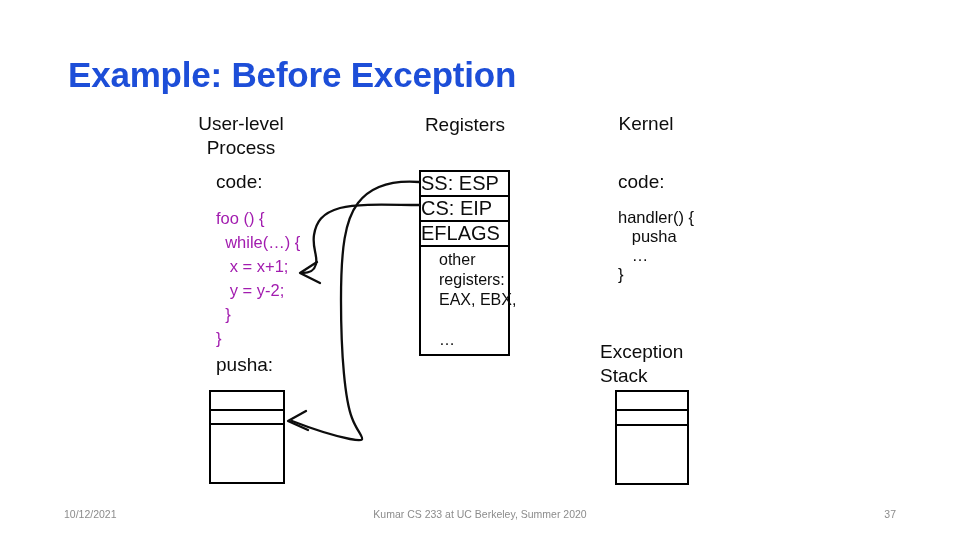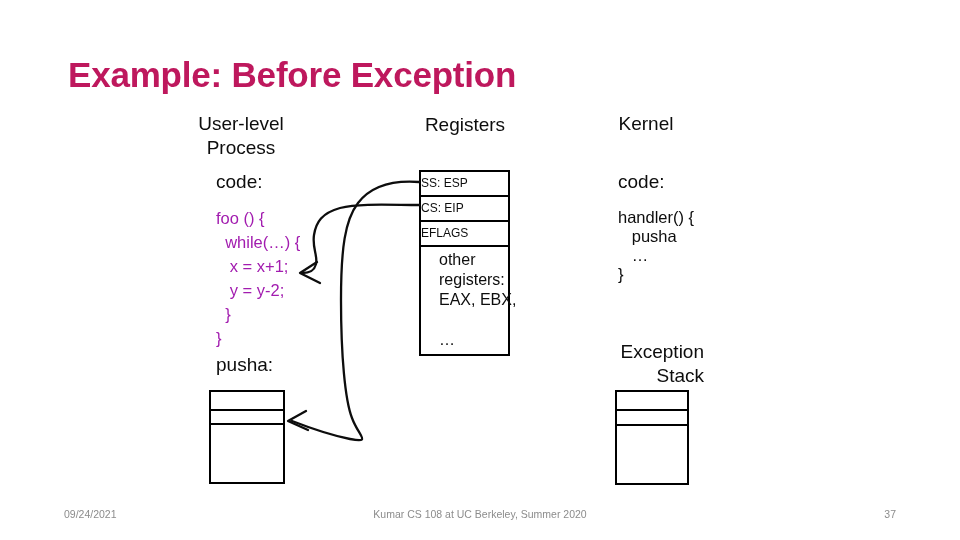--- a/index.html
+++ b/index.html
@@ -18,21 +18,21 @@
 
   
   #slide-title {
     position: absolute;
     left: 68px;
     top: 55px;
     width: 820px;
     font-size: 35px;
     font-weight: bold;
     letter-spacing: -0.2px;
-    color: #be185d;
+    color: #1d4ed8;
     line-height: 1.15;
     white-space: nowrap;
   }
 
   
   #diagram {
     position: absolute;
     left: 0;
     top: 0;
     width: 960px;
@@ -92,37 +92,38 @@
   #kernel-code {
     position: absolute;
     left: 618px; top: 208px;
     font-size: 16.5px;
     line-height: 19px;
     color: #0d0d0d;
     white-space: pre;
   }
   #lbl-exception-stack {
     left: 600px; top: 340px; width: 104px;
-    text-align: right;
+    text-align: left;
   }
 
   
   #registers-box {
     position: absolute;
     left: 419px;
     top: 170px;
     width: 91px;
     border: 2.2px solid #000000;
     box-sizing: border-box;
     background: #ffffff;
   }
   .reg-row {
     border-bottom: 2.2px solid #000000;
-    font-size: 12px;
+    font-size: 20px;
     line-height: 20px;
+    text-align: center;
     padding: 1px 16px 2px 0;
     color: #0d0d0d;
     white-space: nowrap;
   }
   #reg-other {
     font-size: 16px;
     line-height: 20px;
     text-align: left;
     padding: 3px 0 4px 18px;
     color: #0d0d0d;
@@ -247,16 +248,16 @@
                C 322 213, 316 222, 314 235
                C 312 248, 318 256, 316 264
                C 314 272, 308 273, 302 273" fill="none" stroke="#0d0d0d" stroke-width="2.3" stroke-linecap="round" stroke-linejoin="round"></path>
       <path d="M 317 262 L 300 273 L 320 283" fill="none" stroke="#0d0d0d" stroke-width="2.3" stroke-linecap="round" stroke-linejoin="round"></path>
     </g>
   </svg>
 
 </div>
 
 <div id="footer">
-  <span id="footer-date">09/24/2021</span>
-  <span id="footer-center">Kumar CS 108 at UC Berkeley, Summer 2020</span>
+  <span id="footer-date">10/12/2021</span>
+  <span id="footer-center">Kumar CS 233 at UC Berkeley, Summer 2020</span>
   <span id="footer-page">37</span>
 </div>
 
 </body></html>

